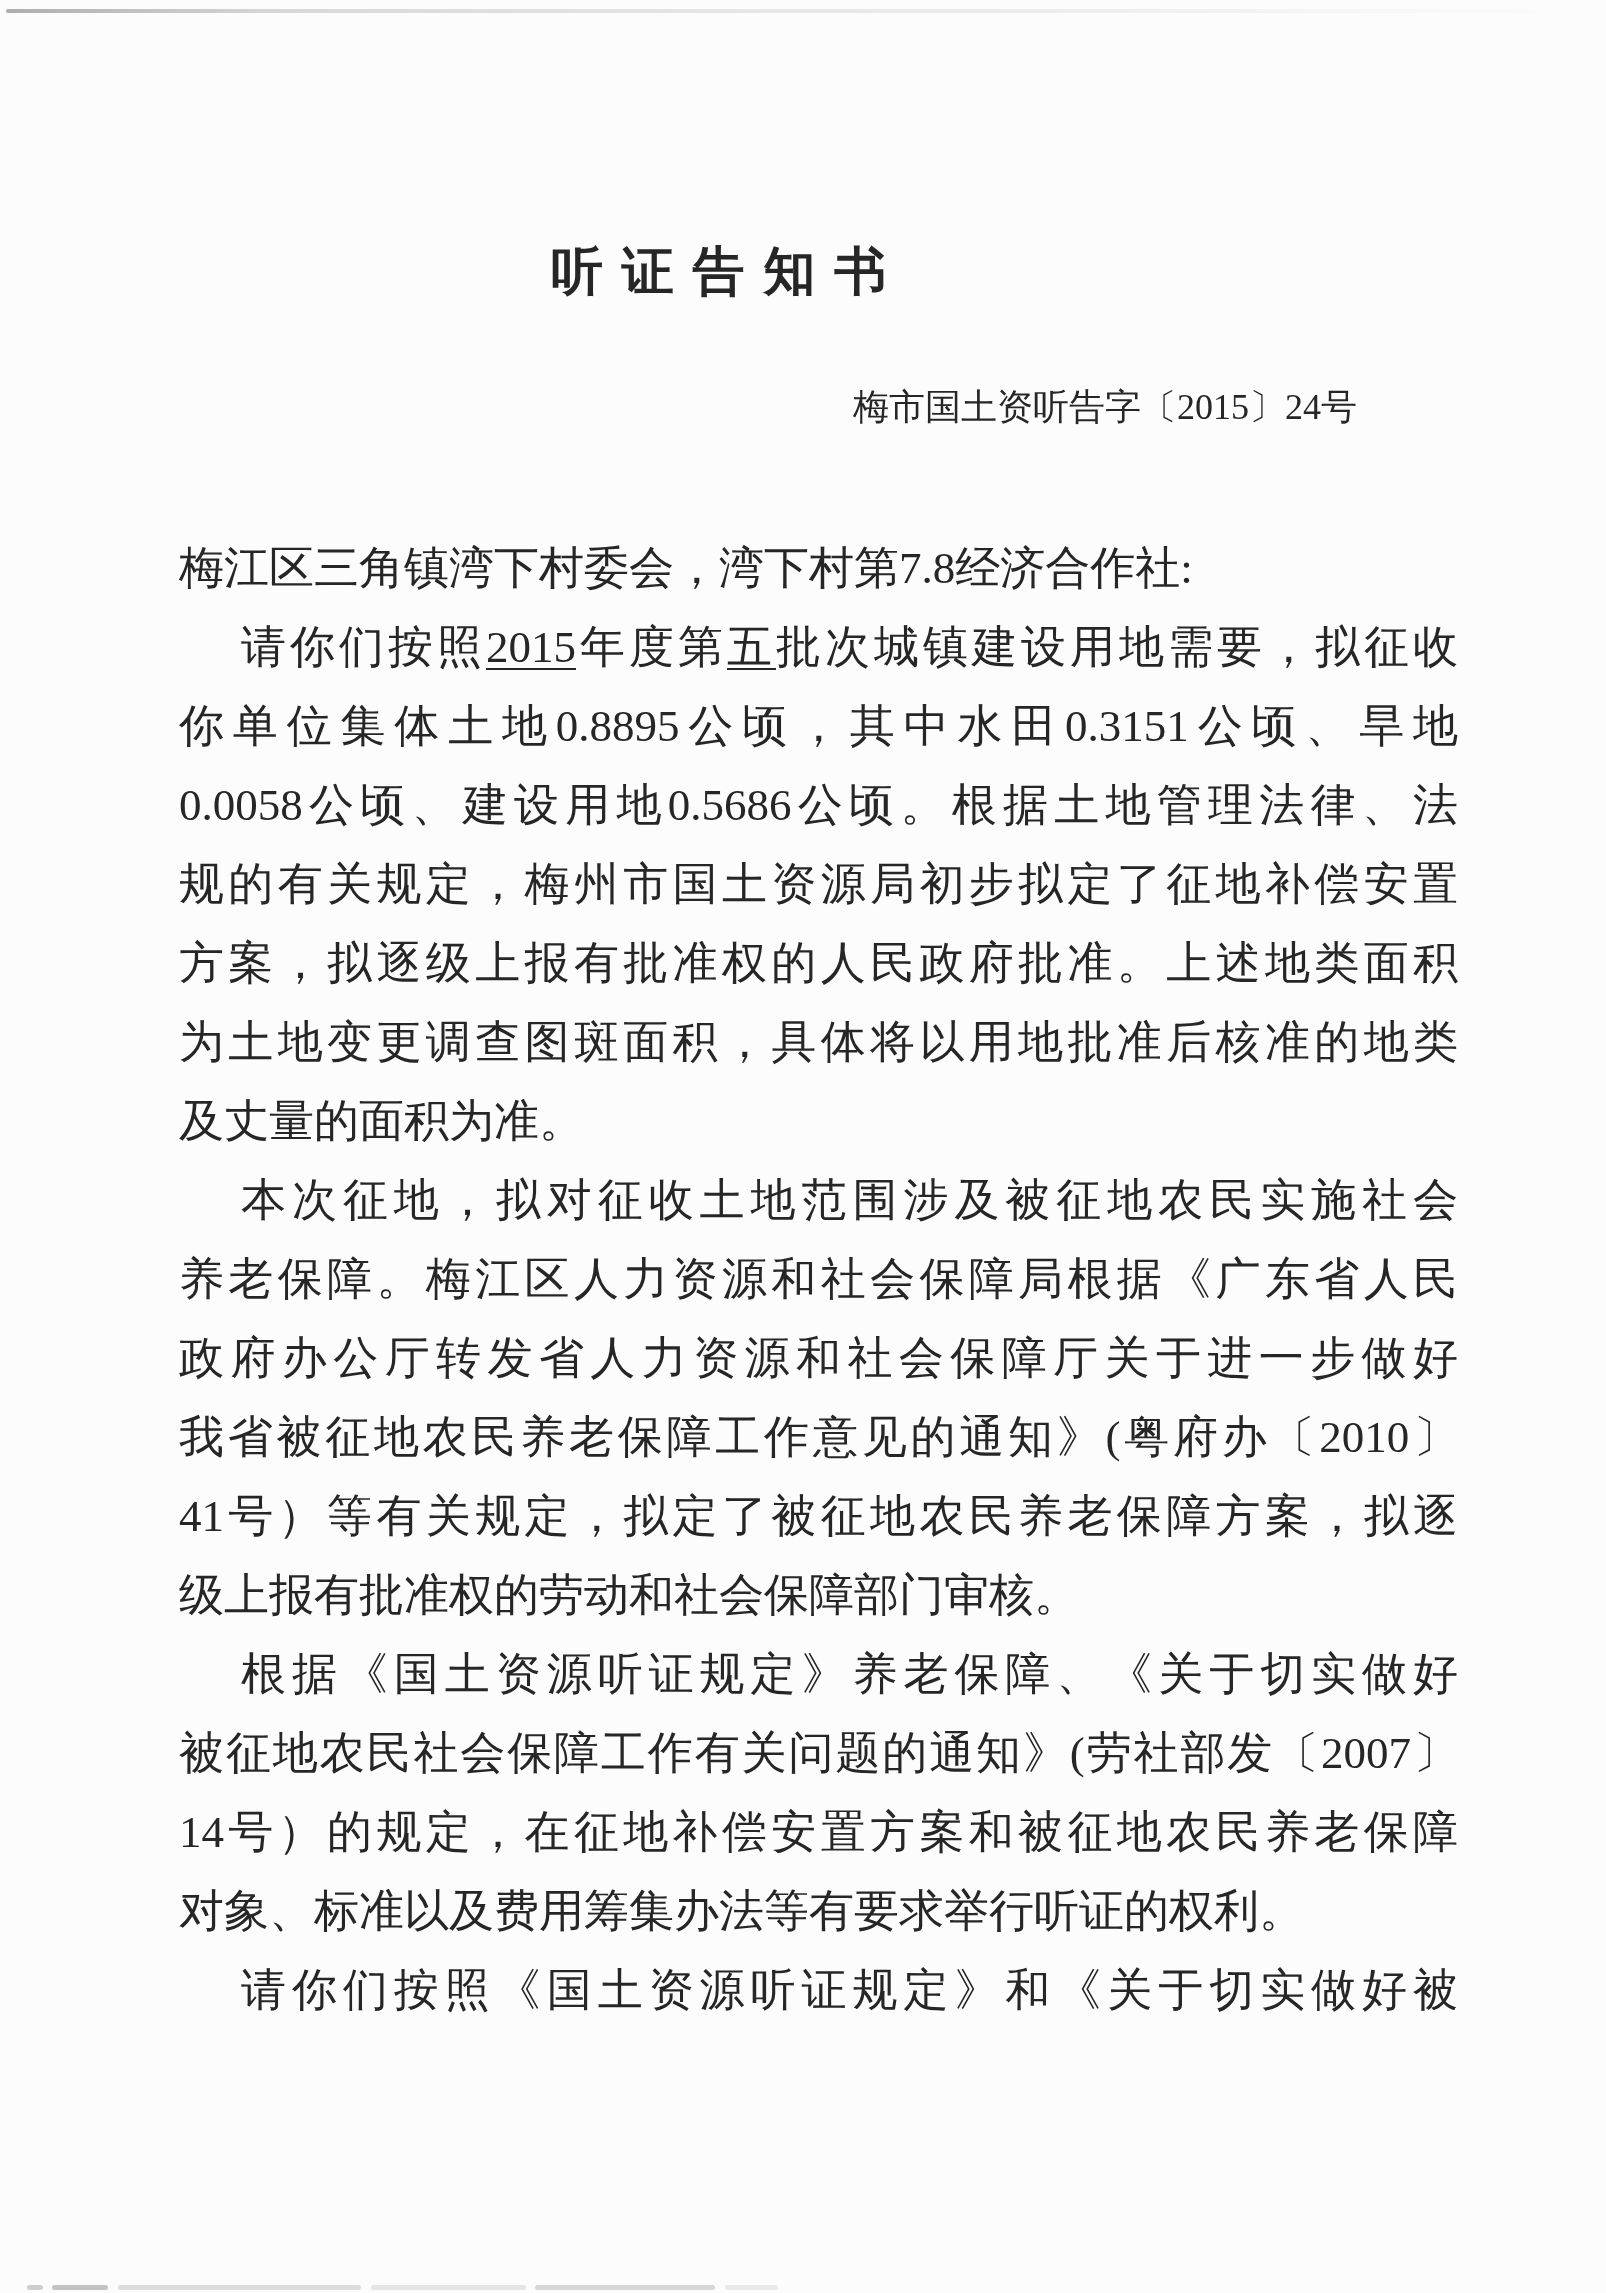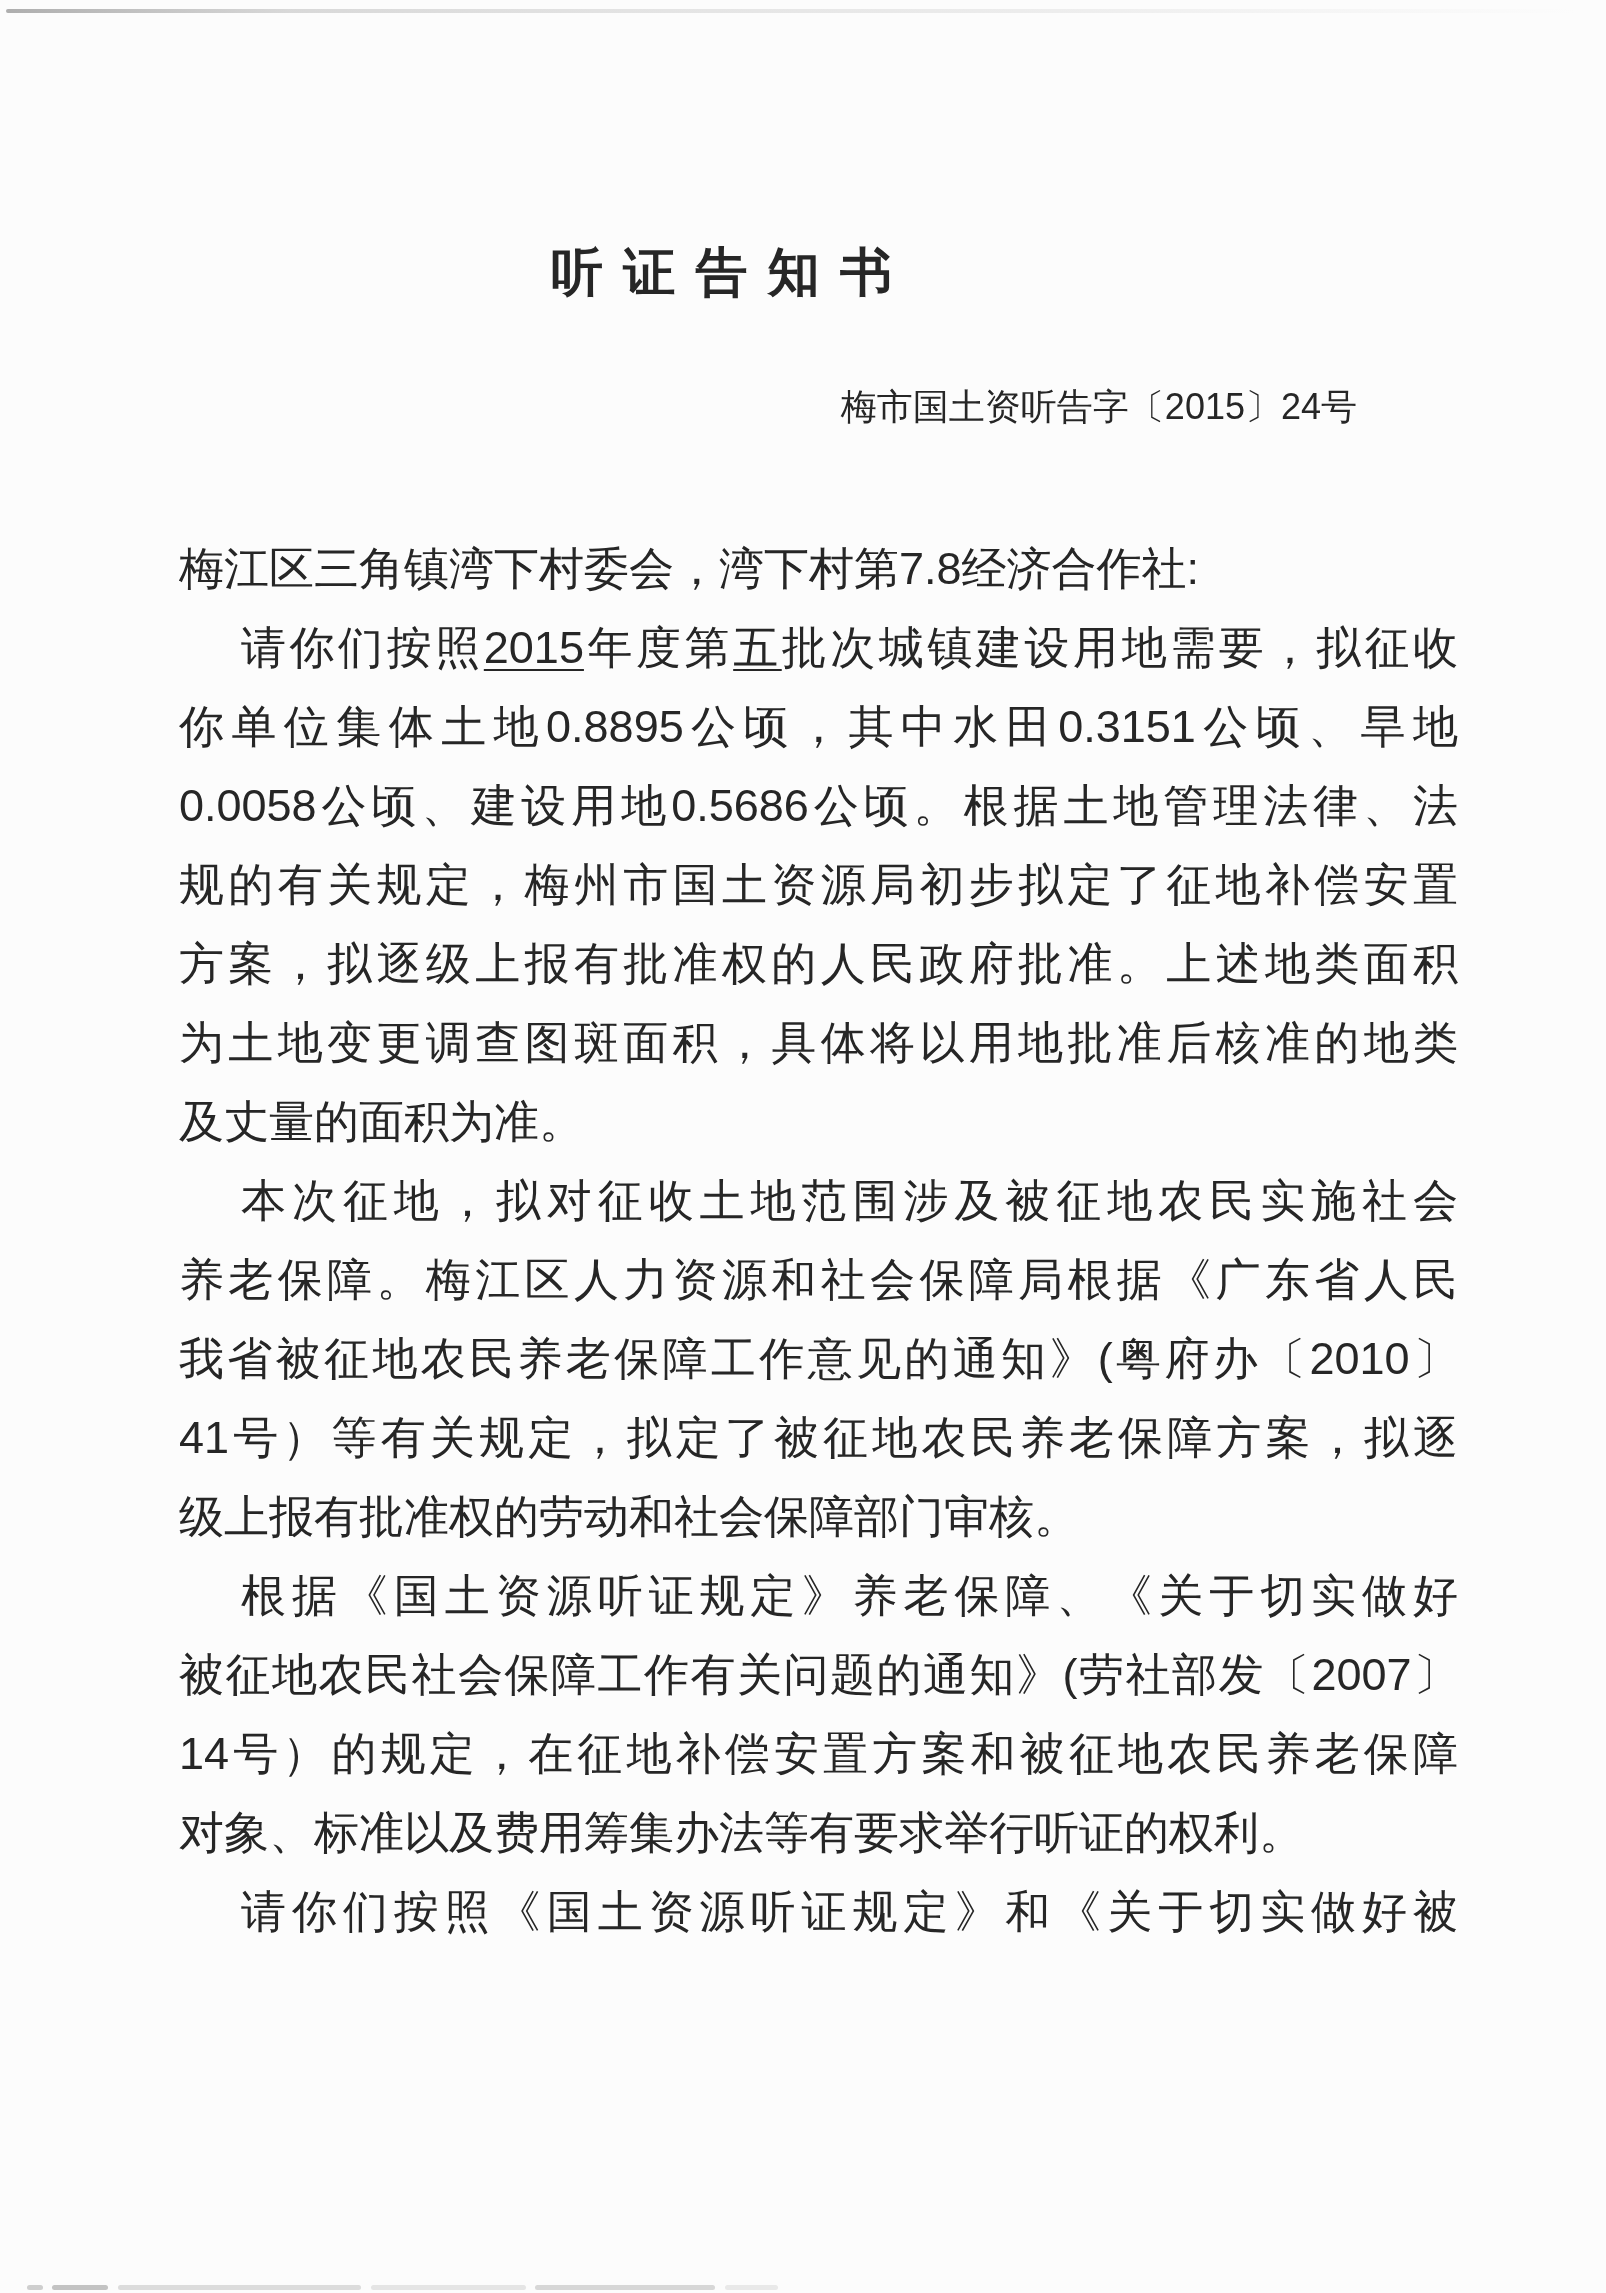--- a/index.html
+++ b/index.html
@@ -8,21 +8,21 @@
     width: 1607px;
     height: 2294px;
     overflow: hidden;
   }
   .page {
     position: relative;
     width: 1607px;
     height: 2294px;
     background: #fcfcfc;
     color: #262626;
-    font-family: Liberation Sans, sans-serif;
+    font-family: Liberation Serif, serif;
   }
   
   .artifact-top {
     position: absolute;
     top: 8.7px;
     left: 5.8px;
     width: 1572px;
     height: 3.9px;
     border-radius: 1.9px;
     background: linear-gradient(90deg,
@@ -110,20 +110,21 @@
       <div class="line"><span>梅江区三角镇湾下村委会，湾下村第7.8经济合作社:</span></div>
       <div class="line just ind"><span>请你们按照</span><span class="u">2015</span><span>年度第</span><span class="u">五</span><span>批次城镇建设用地需要，拟征收</span></div>
       <div class="line just"><span>你单位集体土地0.8895公顷，其中水田0.3151公顷、旱地</span></div>
       <div class="line just"><span>0.0058公顷、建设用地0.5686公顷。根据土地管理法律、法</span></div>
       <div class="line just"><span>规的有关规定，梅州市国土资源局初步拟定了征地补偿安置</span></div>
       <div class="line just"><span>方案，拟逐级上报有批准权的人民政府批准。上述地类面积</span></div>
       <div class="line just"><span>为土地变更调查图斑面积，具体将以用地批准后核准的地类</span></div>
       <div class="line"><span>及丈量的面积为准。</span></div>
       <div class="line just ind"><span>本次征地，拟对征收土地范围涉及被征地农民实施社会</span></div>
       <div class="line just"><span>养老保障。梅江区人力资源和社会保障局根据《广东省人民</span></div>
+      <div class="line just"><span>政府办公厅转发省人力资源和社会保障厅关于进一步做好</span></div>
       <div class="line just"><span>我省被征地农民养老保障工作意见的通知》(粤府办〔2010〕</span></div>
       <div class="line just"><span>41号）等有关规定，拟定了被征地农民养老保障方案，拟逐</span></div>
       <div class="line"><span>级上报有批准权的劳动和社会保障部门审核。</span></div>
       <div class="line just ind"><span>根据《国土资源听证规定》养老保障、《关于切实做好</span></div>
       <div class="line just"><span>被征地农民社会保障工作有关问题的通知》(劳社部发〔2007〕</span></div>
       <div class="line just"><span>14号）的规定，在征地补偿安置方案和被征地农民养老保障</span></div>
       <div class="line"><span>对象、标准以及费用筹集办法等有要求举行听证的权利。</span></div>
       <div class="line just ind"><span>请你们按照《国土资源听证规定》和《关于切实做好被</span></div>
     </div>
 

